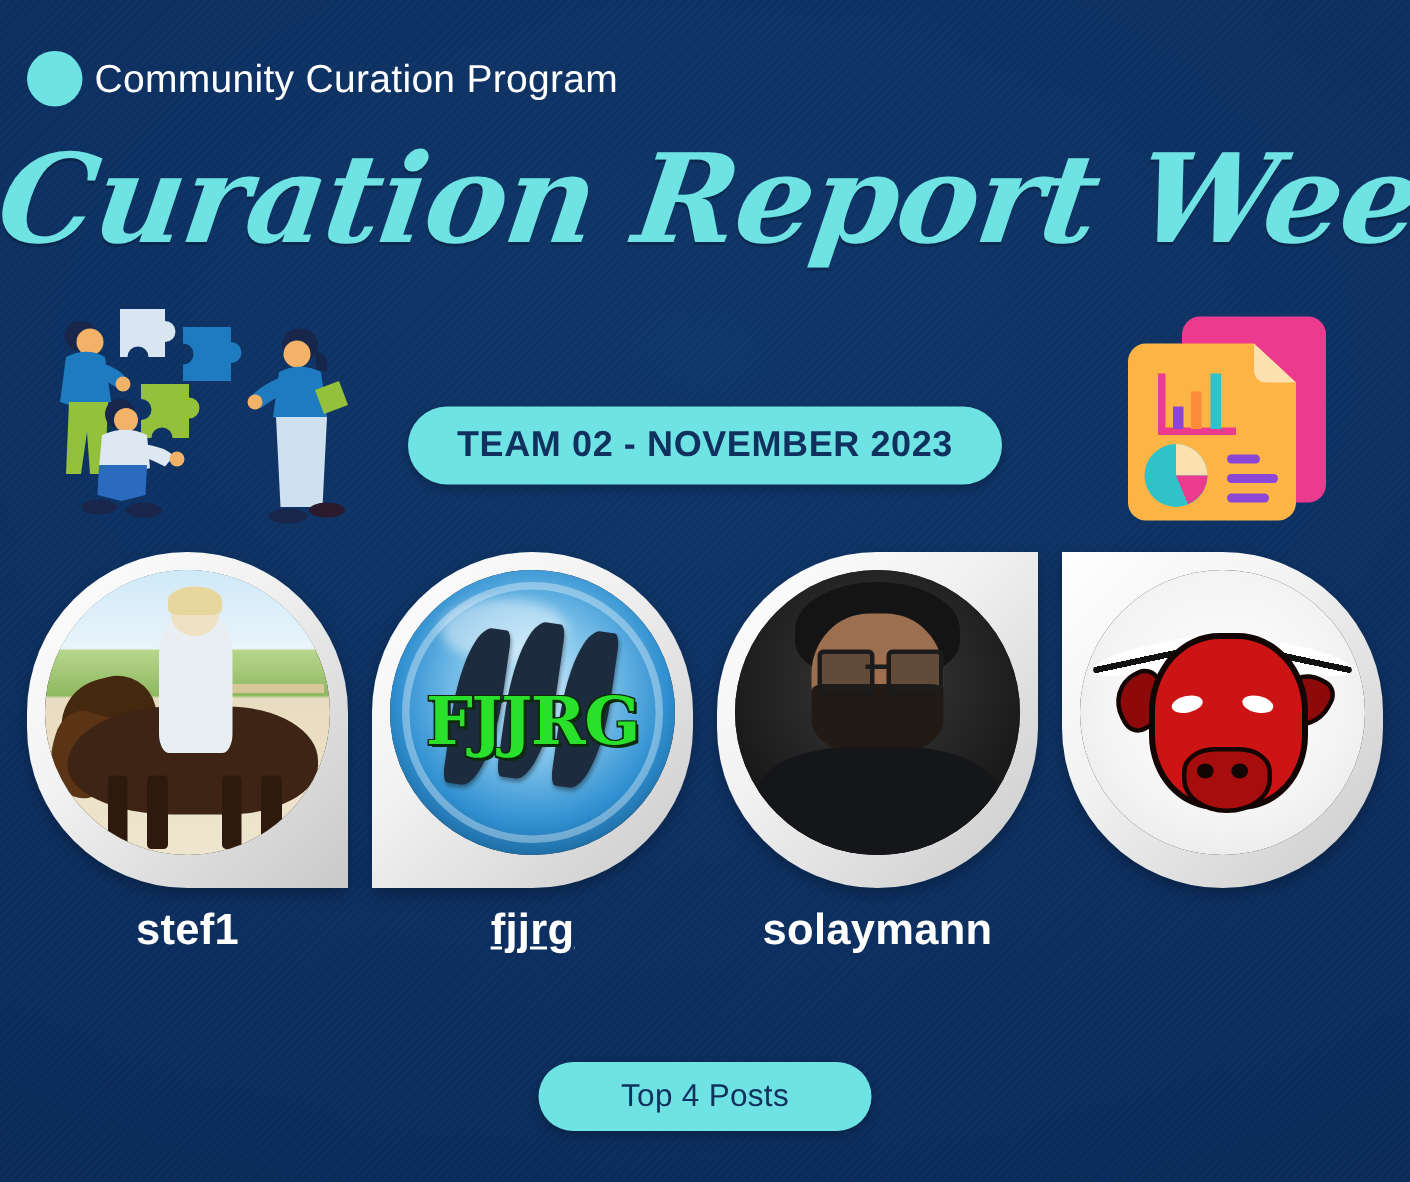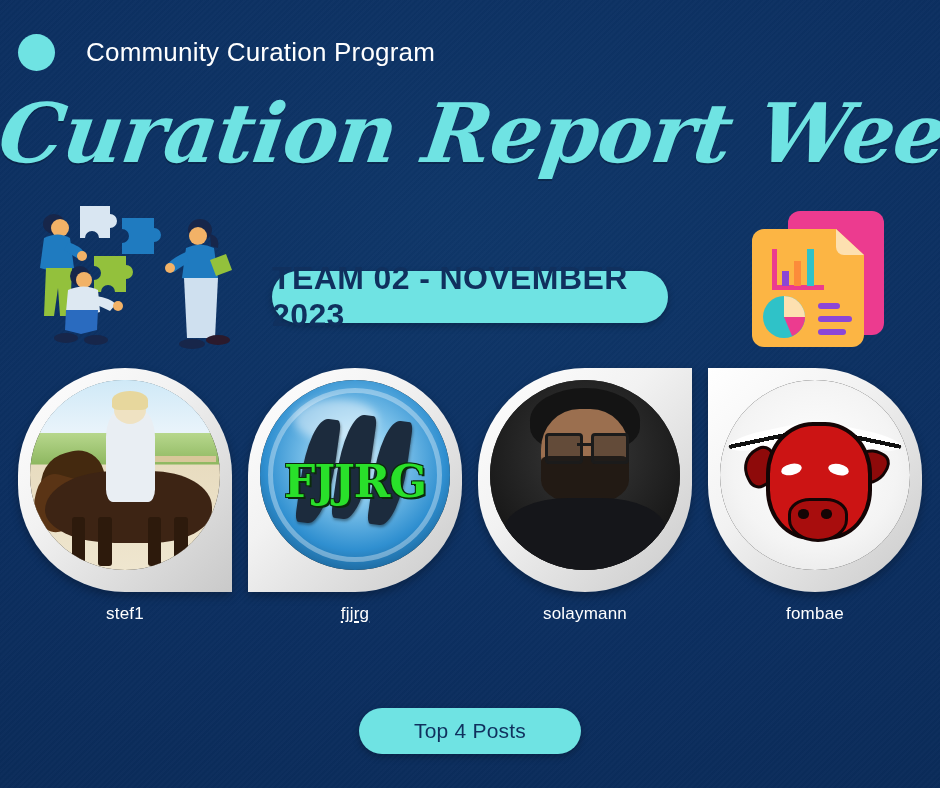--- a/index.html
+++ b/index.html
@@ -10,21 +10,21 @@
     position:relative;
   }
   #poster{
     position:absolute;inset:0;
     background:
       repeating-linear-gradient(135deg, rgba(255,255,255,.012) 0 2px, rgba(0,0,0,.012) 2px 4px),
       radial-gradient(120% 95% at 50% 30%, #0f3769 0%, #0c2f60 55%, #0a2a56 100%);
   }
 
   
-  .hdr{position:absolute;left:18px;top:34px;display:flex;align-items:center;gap:31px;}
+  .hdr{position:absolute;left:18px;top:34px;display:flex;align-items:center;gap:8px;}
   .hdr-dot{width:37px;height:37px;border-radius:50%;background:#6fe3e3;flex:0 0 auto;}
   .hdr-txt{color:#ffffff;font-size:26px;letter-spacing:.2px;white-space:nowrap;}
 
   
   .title{
     position:absolute;left:0;right:0;top:92px;text-align:center;
     color:#6fe3e3;
     font-family:"DejaVu Serif","Liberation Serif",serif;
     font-style:italic;font-weight:700;
     font-size:82px;line-height:1;
@@ -34,21 +34,21 @@
     white-space:nowrap;
   }
 
   
   .pill{
     position:absolute;background:#6fe3e3;border-radius:999px;
     display:flex;align-items:center;justify-content:center;
     color:#10305e;box-shadow:0 3px 7px rgba(0,0,0,.25);
   }
   #team-pill{left:272px;top:271px;width:396px;height:52px;
-    font-size:32px;font-weight:700;letter-spacing:.4px;}
+    font-size:24px;font-weight:700;letter-spacing:.4px;}
   #top-pill{left:359px;top:708px;width:222px;height:46px;font-size:21px;letter-spacing:.2px;}
 
   
   #teamwork{position:absolute;left:22px;top:198px;width:246px;height:162px;}
 
   
   #report{position:absolute;left:742px;top:205px;width:160px;height:155px;}
 
   
   .cards{position:absolute;left:0;top:368px;width:940px;height:270px;}
@@ -56,21 +56,21 @@
   .frame{
     position:relative;width:214px;height:224px;overflow:hidden;
     background:linear-gradient(135deg,#ffffff 0%,#f2f2f2 40%,#c9c9c9 100%);
     box-shadow:0 4px 10px rgba(0,0,0,.28);
   }
   .frame.br{border-radius:112px 112px 0 112px;}   
   .frame.bl{border-radius:112px 112px 112px 0;}   
   .frame.tr{border-radius:112px 0 112px 112px;}   
   .frame.tl{border-radius:0 112px 112px 112px;}   
   .photo{position:absolute;left:12px;top:12px;width:190px;height:190px;border-radius:50%;overflow:hidden;background:#1b1b1b;}
-  .uname{margin-top:12px;text-align:center;color:#fff;font-size:17px;font-weight:400;letter-spacing:.2px;}
+  .uname{margin-top:12px;text-align:center;color:#fff;font-size:29px;font-weight:700;letter-spacing:.2px;}
   #uname-fjjrg{text-decoration:underline;text-decoration-thickness:2px;text-underline-offset:2px;}
 
   
   .horse{position:absolute;inset:0;background:
      linear-gradient(#bfe0f2 0%,#cfe8f5 26%,#b9d98f 27%,#8fb861 44%,#e8dcc0 45%,#efe6cf 100%);}
   .horse .sun{position:absolute;left:0;top:0;width:100%;height:28%;background:linear-gradient(#cfe9f7,#eaf4fb);}
   .horse .body{position:absolute;left:8%;top:48%;width:88%;height:38%;border-radius:46% 40% 40% 46%/60% 55% 50% 50%;background:#3d2414;}
   .horse .neck{position:absolute;left:6%;top:38%;width:34%;height:34%;border-radius:50% 40% 30% 50%;background:#44290f;transform:rotate(-14deg);}
   .horse .head{position:absolute;left:2%;top:50%;width:24%;height:30%;border-radius:40% 30% 50% 60%;background:#5a3415;transform:rotate(16deg);}
   .horse .leg{position:absolute;width:7%;height:26%;background:#2d1a0c;bottom:2%;border-radius:3px;}
@@ -265,20 +265,19 @@
               <div class="ear er"></div>
             <div class="head"></div>
             <div class="eye eyl"></div>
               <div class="eye eyr"></div>
             <div class="snout"></div>
             <div class="nos n1"></div>
               <div class="nos n2"></div>
           </div>
         </div>
       </div>
-      <div class="uname">fombae</div>
     </div>
 
   </div>
 
   <div class="pill" id="top-pill">Top 4 Posts</div>
 
 </div>
 
 </body></html>

